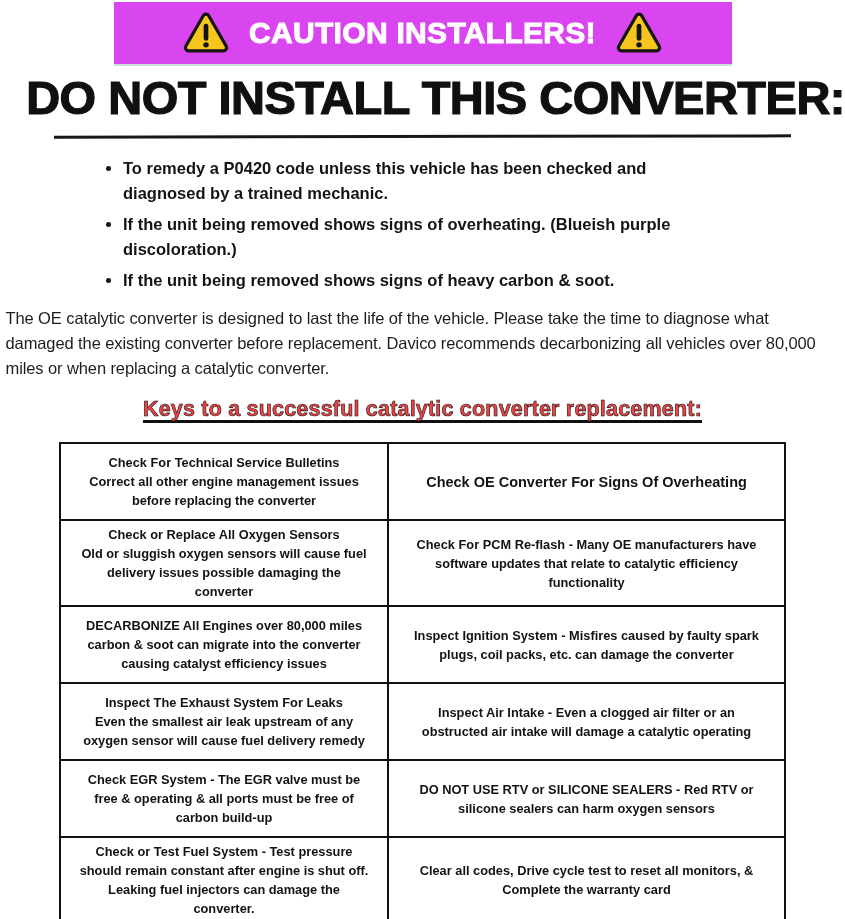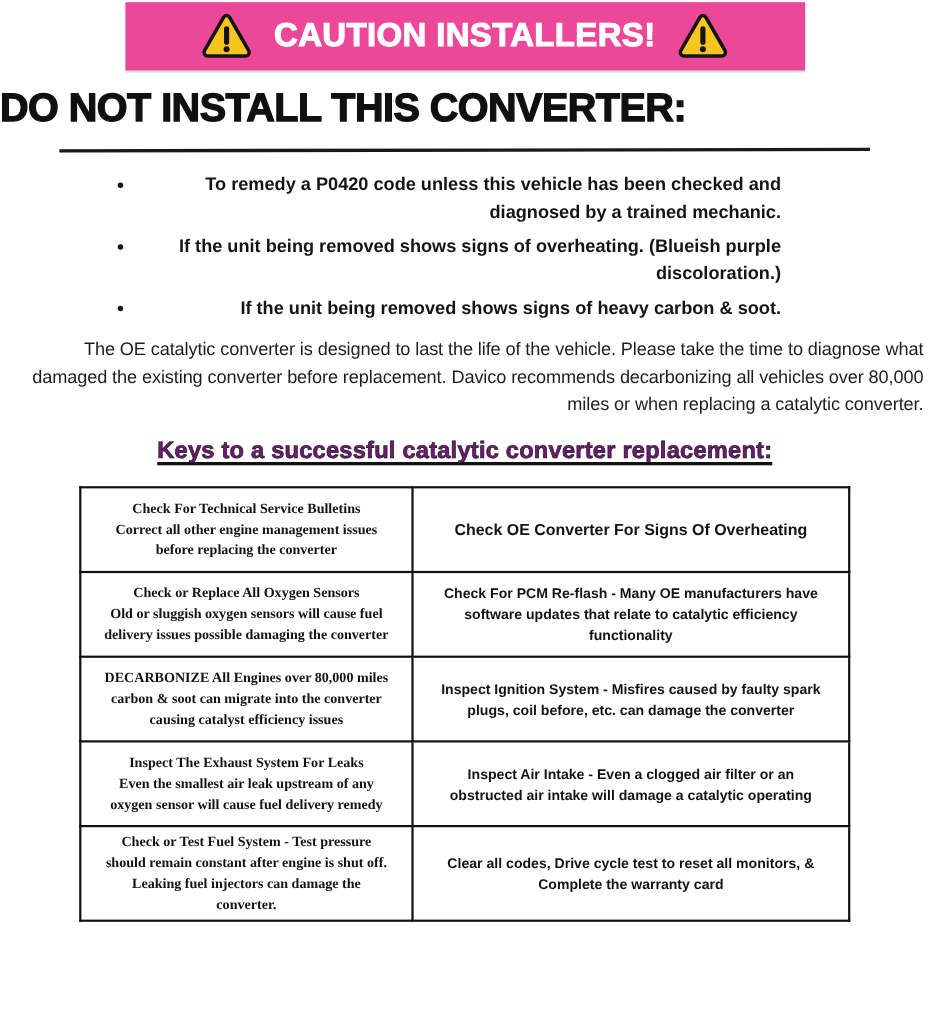--- a/index.html
+++ b/index.html
@@ -10,40 +10,40 @@
     color: #101010;
     font-family: "Liberation Sans", sans-serif;
     overflow: hidden;
   }
   .page { width: 845px; height: 919px; position: relative; }
 
   
   .banner {
     width: 618px; height: 62px;
     margin: 2px auto 0 auto;
-    background: #ec4899;
+    background: #d946ef;
     display: flex; align-items: center; justify-content: center;
     gap: 20px;
     box-shadow: 0 2px 0 rgba(38,140,82,0.25);
   }
   .banner-text {
     color: #ffffff;
     font-size: 30px;
     font-weight: bold;
     letter-spacing: 0.3px;
     -webkit-text-stroke: 1px #ffffff;
     white-space: nowrap;
   }
   .warn-icon { display: inline-flex; }
 
   
   h1.main-heading {
     margin: 12px 0 0 0;
-    text-align: left;
-    font-size: 36px;
+    text-align: right;
+    font-size: 47px;
     line-height: 43px;
     font-weight: bold;
     letter-spacing: -0.5px;
     -webkit-text-stroke: 1.2px #101010;
     color: #101010;
   }
 
   
   .divider {
     width: 737px; height: 3px;
@@ -55,41 +55,41 @@
   
   ul.warning-list {
     width: 615px;
     margin: 18px 0 0 95px;
     padding-left: 28px;
     font-size: 16.5px;
     line-height: 25px;
     font-weight: bold;
     color: #141414;
   }
-  ul.warning-list li { margin-bottom: 6px; text-align: right; }
+  ul.warning-list li { margin-bottom: 6px; }
 
   
   p.intro {
     width: 834px;
     margin: 13px auto 0 auto;
-    text-align: right;
+    text-align: left;
     font-size: 16.5px;
     line-height: 25px;
     font-weight: normal;
     color: #1d1d1d;
     letter-spacing: -0.1px;
   }
 
   
   h2.keys-heading {
     margin: 16px 0 0 0;
     text-align: center;
     font-size: 21.5px;
     font-weight: bold;
-    color: #701a75;
+    color: #ef4444;
     -webkit-text-stroke: 0.6px #101010;
     text-decoration: underline;
     text-decoration-thickness: 2.5px;
     text-underline-offset: 4px;
     letter-spacing: 0.2px;
   }
 
   
   table.keys-table {
     border-collapse: collapse;
@@ -102,21 +102,21 @@
     height: 77px;
     text-align: center;
     vertical-align: middle;
     font-weight: bold;
     font-size: 12.8px;
     line-height: 19px;
     padding: 4px 18px;
     white-space: pre-line;
     color: #131313;
   }
-  td.col-left  { width: 302px; font-family: Liberation Serif, serif; }
+  td.col-left  { width: 328px; }
   td.col-right { width: 397px; }
   tr.row-0 td.col-right { font-size: 14.5px; line-height: 20px; }
 </style>
 </head>
 <body>
 
 <div class="page">
 
   <div class="banner">
     <span class="warn-icon">
@@ -157,26 +157,30 @@
 Correct all other engine management issues before replacing the converter</td>
         <td class="col-right">Check OE Converter For Signs Of Overheating</td>
       </tr>
       <tr class="row-1">
         <td class="col-left">Check or Replace All Oxygen Sensors
 Old or sluggish oxygen sensors will cause fuel delivery issues possible damaging the converter</td>
         <td class="col-right">Check For PCM Re-flash - Many OE manufacturers have software updates that relate to catalytic efficiency functionality</td>
       </tr>
       <tr class="row-2">
         <td class="col-left">DECARBONIZE All Engines over 80,000 miles carbon &amp; soot can migrate into the converter causing catalyst efficiency issues</td>
-        <td class="col-right">Inspect Ignition System - Misfires caused by faulty spark plugs, coil before, etc. can damage the converter</td>
+        <td class="col-right">Inspect Ignition System - Misfires caused by faulty spark plugs, coil packs, etc. can damage the converter</td>
       </tr>
       <tr class="row-3">
         <td class="col-left">Inspect The Exhaust System For Leaks
 Even the smallest air leak upstream of any oxygen sensor will cause fuel delivery remedy</td>
         <td class="col-right">Inspect Air Intake - Even a clogged air filter or an obstructed air intake will damage a catalytic operating</td>
+      </tr>
+      <tr class="row-4">
+        <td class="col-left">Check EGR System - The EGR valve must be free &amp; operating &amp; all ports must be free of carbon build-up</td>
+        <td class="col-right">DO NOT USE RTV or SILICONE SEALERS - Red RTV or silicone sealers can harm oxygen sensors</td>
       </tr>
       <tr class="row-5">
         <td class="col-left">Check or Test Fuel System - Test pressure should remain constant after engine is shut off.  Leaking fuel injectors can damage the converter.</td>
         <td class="col-right">Clear all codes,  Drive cycle test to reset all monitors, &amp; Complete the warranty card</td>
       </tr>
     </tbody>
   </table>
 
 </div>
 

